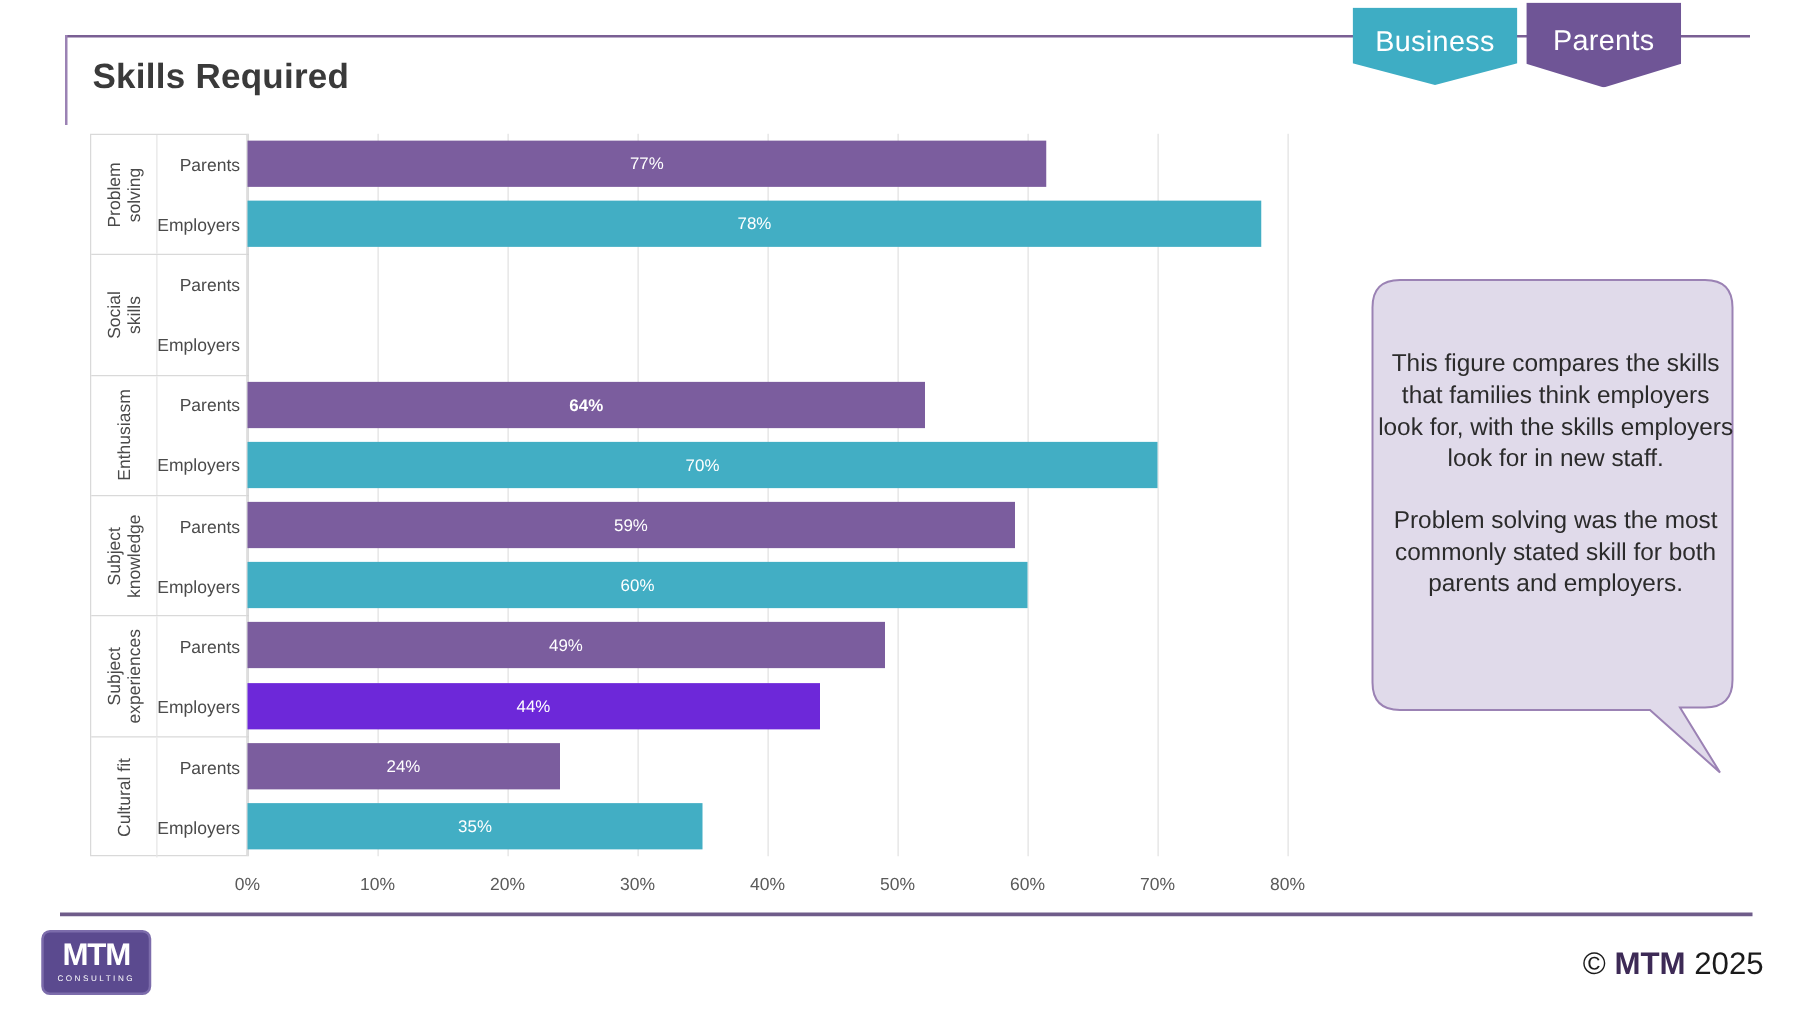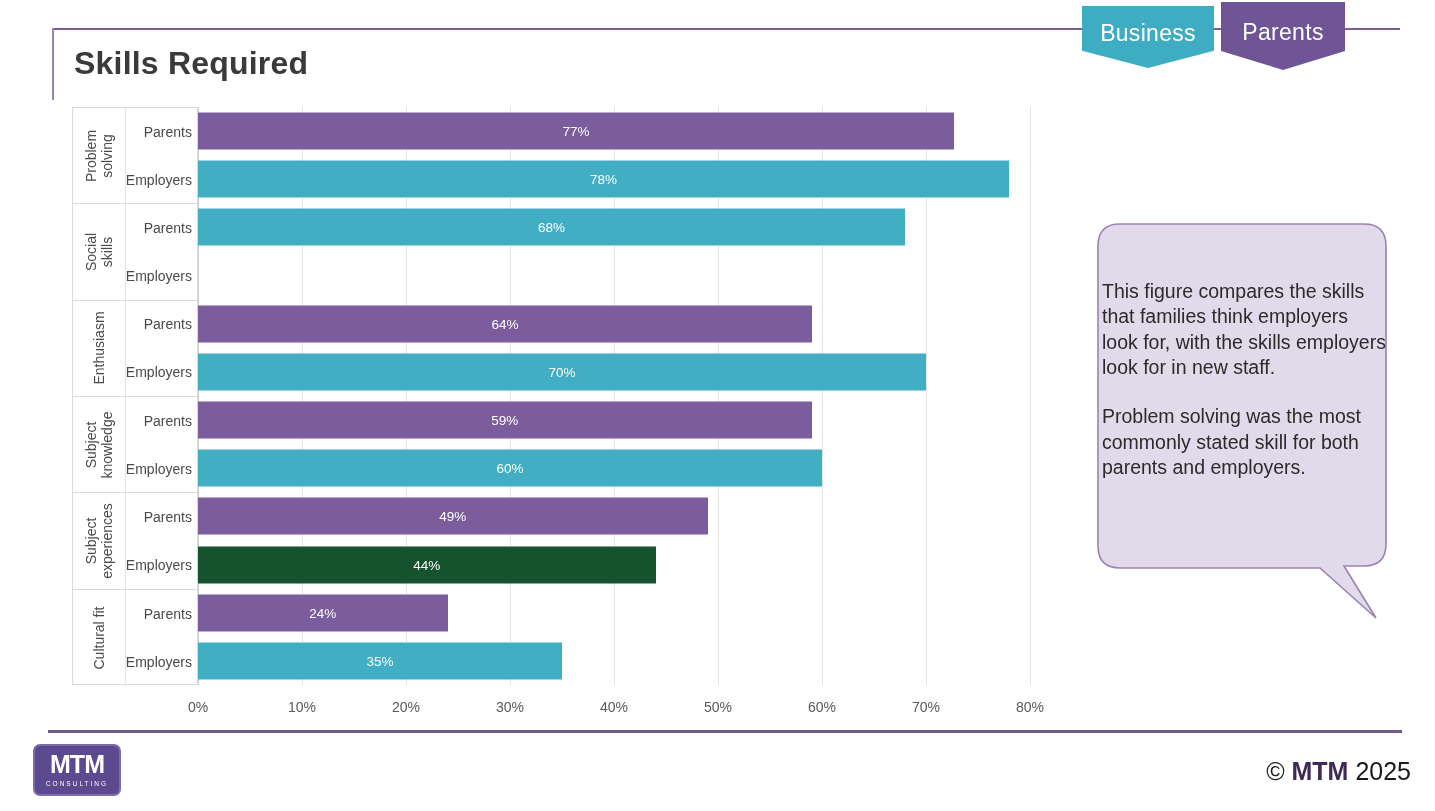--- a/index.html
+++ b/index.html
@@ -32,21 +32,21 @@
     left: 52px;
     top: 28px;
     width: 2px;
     height: 72px;
     background: #9b82b4;
   }
   .slide-title {
     position: absolute;
     left: 74px;
     top: 45px;
-    font-size: 32px;
+    font-size: 28px;
     font-weight: bold;
     color: #3a3a3a;
     letter-spacing: 0.2px;
     white-space: nowrap;
   }
 
   
   .tab {
     position: absolute;
     display: flex;
@@ -201,20 +201,21 @@
     white-space: nowrap;
   }
 
   
   #callout {
     position: absolute;
     left: 1076px;
     top: 216px;
     width: 332px;
     height: 410px;
+    text-align: center;
   }
   #callout svg { display: block; }
   .callout-text {
     position: absolute;
     left: 26px;
     top: 63px;
     width: 285px;
     font-size: 19.5px;
     line-height: 1.30;
     color: #2b2b2b;
@@ -355,40 +356,35 @@
           <div class="gridline" style="left: 312px;"></div>
           <div class="gridline" style="left: 416px;"></div>
           <div class="gridline" style="left: 520px;"></div>
           <div class="gridline" style="left: 624px;"></div>
           <div class="gridline" style="left: 728px;"></div>
           <div class="gridline" style="left: 832px;"></div>
         </div>
       <div class="bar-rows" id="bar-rows">
           <div class="bar-group" style="top: 0px; height: 96.3333px;">
             <div class="bar-slot" style="height: 48.1667px;">
-              <div class="bar parents" style="width: 756px; background: rgb(123, 93, 158);">
+              <div class="bar parents" style="width: 639px; background: rgb(123, 93, 158);">
                 <span class="bar-label">77%</span>
               </div>
             </div>
             <div class="bar-slot" style="height: 48.1667px;">
               <div class="bar employers" style="width: 811.2px; background: rgb(66, 174, 196);">
                 <span class="bar-label">78%</span>
               </div>
             </div>
           </div>
           <div class="bar-group" style="top: 96.3333px; height: 96.3333px;">
-            <div class="bar-slot" style="height: 48.1667px;">
-              <div class="bar employers" style="width: 707.2px; background: rgb(66, 174, 196);">
-                <span class="bar-label">68%</span>
-              </div>
-            </div>
           </div>
           <div class="bar-group" style="top: 192.667px; height: 96.3333px;">
             <div class="bar-slot" style="height: 48.1667px;">
-              <div class="bar parents" style="width: 614px; background: rgb(123, 93, 158);">
+              <div class="bar parents" style="width: 542px; background: rgb(123, 93, 158); font-weight: bold;">
                 <span class="bar-label">64%</span>
               </div>
             </div>
             <div class="bar-slot" style="height: 48.1667px;">
               <div class="bar employers" style="width: 728px; background: rgb(66, 174, 196);">
                 <span class="bar-label">70%</span>
               </div>
             </div>
           </div>
           <div class="bar-group" style="top: 289px; height: 96.3333px;">
@@ -403,21 +399,21 @@
               </div>
             </div>
           </div>
           <div class="bar-group" style="top: 385.333px; height: 96.3333px;">
             <div class="bar-slot" style="height: 48.1667px;">
               <div class="bar parents" style="width: 509.6px; background: rgb(123, 93, 158);">
                 <span class="bar-label">49%</span>
               </div>
             </div>
             <div class="bar-slot" style="height: 48.1667px;">
-              <div class="bar employers" style="width: 457.6px; background: #14532d;">
+              <div class="bar employers" style="width: 457.6px; background: #6d28d9;">
                 <span class="bar-label">44%</span>
               </div>
             </div>
           </div>
           <div class="bar-group" style="top: 481.667px; height: 96.3333px;">
             <div class="bar-slot" style="height: 48.1667px;">
               <div class="bar parents" style="width: 249.6px; background: rgb(123, 93, 158);">
                 <span class="bar-label">24%</span>
               </div>
             </div>

